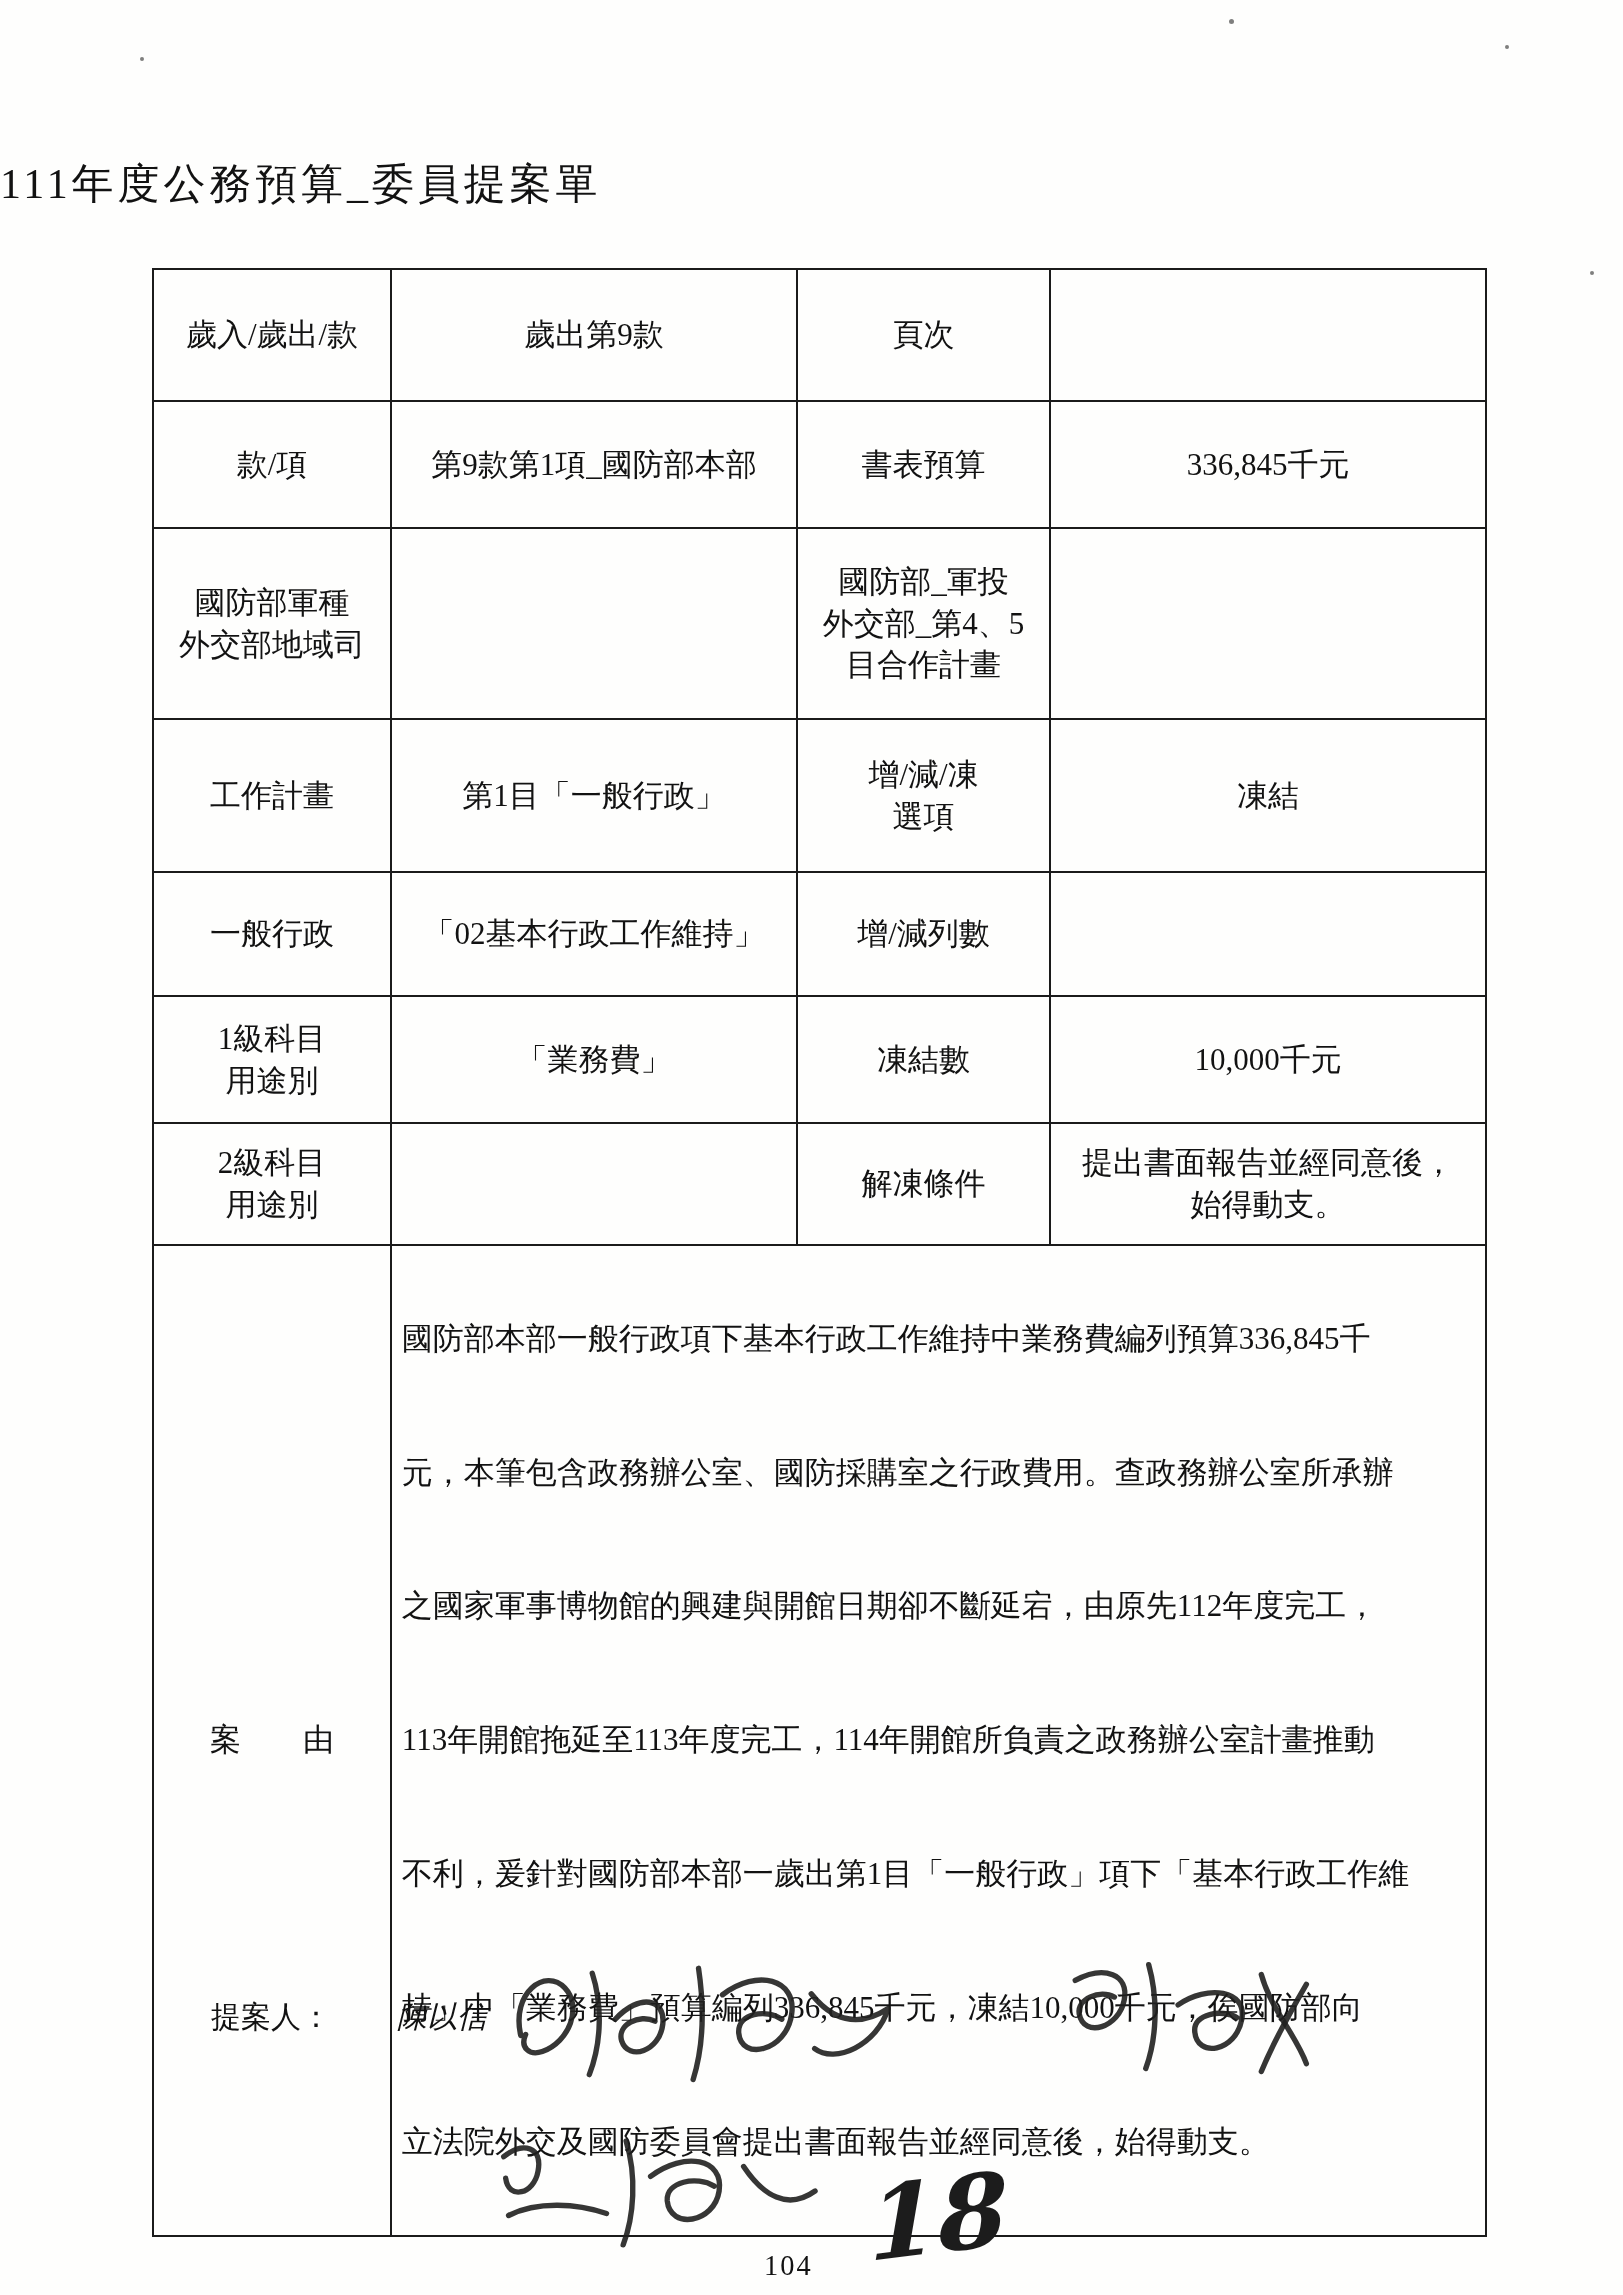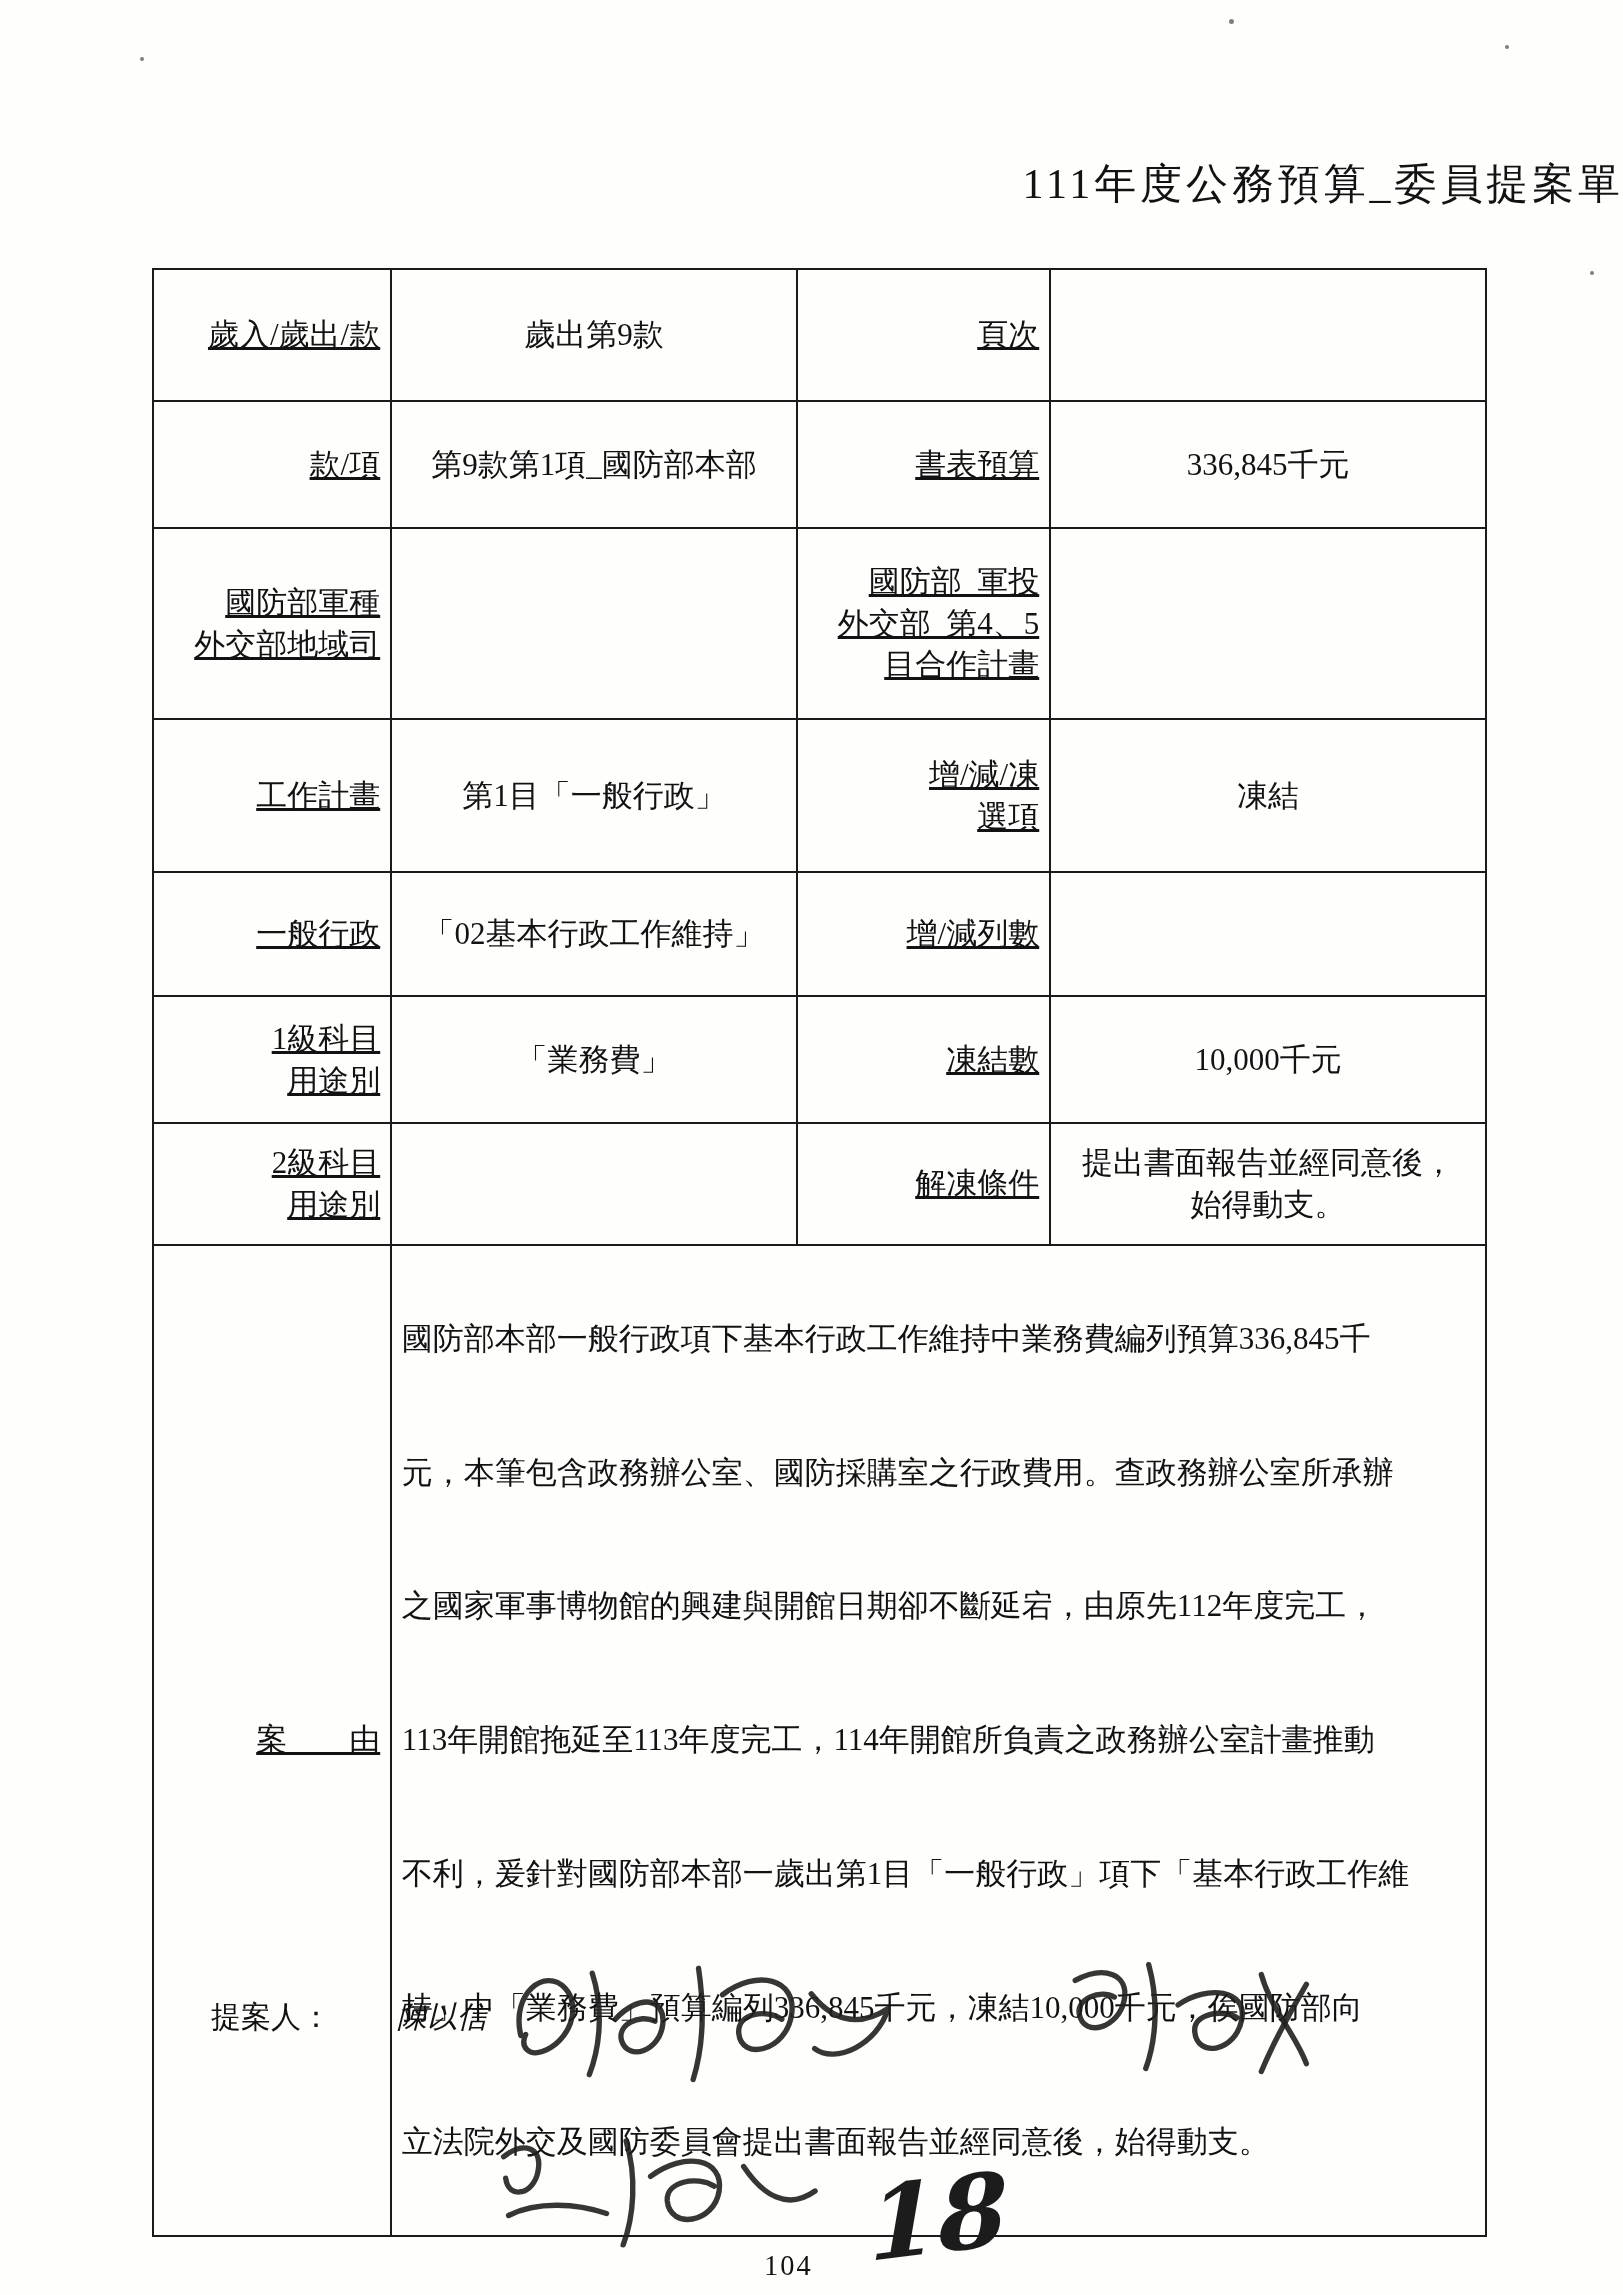--- a/index.html
+++ b/index.html
@@ -8,21 +8,21 @@
     width:1624px;height:2295px;
     background:#fefefdff;
     font-family:"Liberation Serif", serif;
     color:#121212;
     overflow:hidden;
   }
   .title{
     position:absolute;
     top:156px;left:0;width:100%;
     margin:0;
-    text-align:right;
+    text-align:left;
     font-size:42px;
     font-weight:500;
     letter-spacing:3.9px;
   }
   table.form{
     position:absolute;
     left:152px;top:268px;
     width:1333px;
     border-collapse:collapse;
     table-layout:fixed;
@@ -30,21 +30,21 @@
   table.form td{
     border:2.5px solid #1b1b1b;
     font-size:31px;
     line-height:1.35;
     vertical-align:middle;
     white-space:pre-line;
     padding:4.9px 9.8px;
     box-sizing:border-box;
     overflow:hidden;
   }
-  td.lbl{text-align:right;text-decoration:underline;}
+  td.lbl{text-align:center;}
   td.val{text-align:center;padding-left:15.7px;}
   tr.r1{height:132px;}
   tr.r2{height:127px;}
   tr.r3{height:191px;}
   tr.r4{height:153px;}
   tr.r5{height:124px;}
   tr.r6{height:127px;margin-left:32px;}
   tr.r7{height:122px;}
   tr.r8{height:684px;}
   td.case-label{font-size:32px;}

